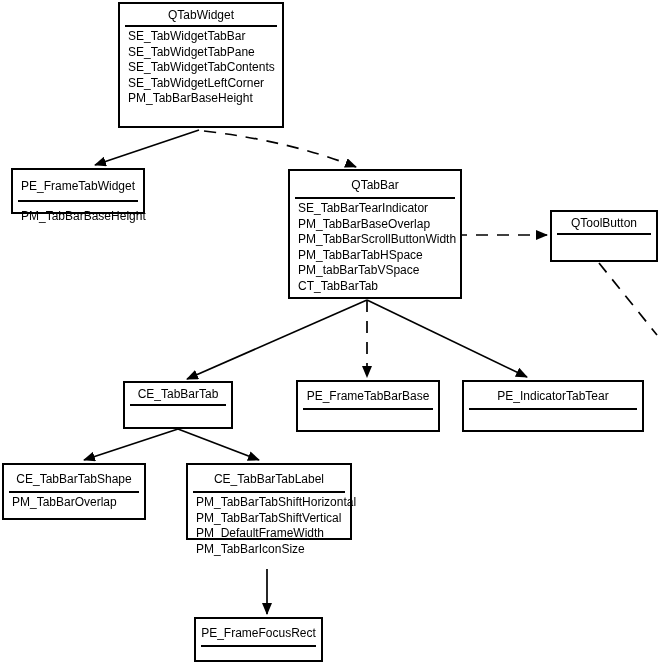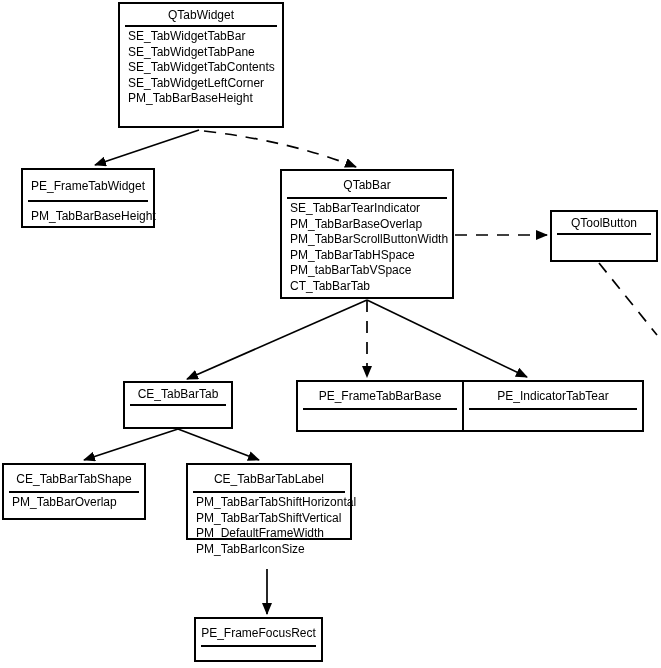--- a/index.html
+++ b/index.html
@@ -48,29 +48,29 @@
   <div class="node-sep"></div>
   <div class="node-items">
     <div class="node-item">SE_TabWidgetTabBar</div>
     <div class="node-item">SE_TabWidgetTabPane</div>
     <div class="node-item">SE_TabWidgetTabContents</div>
     <div class="node-item">SE_TabWidgetLeftCorner</div>
     <div class="node-item">PM_TabBarBaseHeight</div>
   </div>
 </div>
 
-<div class="node pad-c" style="left:21px;top:168px;width:134px;height:60px;">
+<div class="node pad-c" style="left:11px;top:168px;width:134px;height:46px;">
   <div class="node-title">PE_FrameTabWidget</div>
   <div class="node-sep"></div>
   <div class="node-items">
     <div class="node-item">PM_TabBarBaseHeight</div>
   </div>
 </div>
 
-<div class="node pad-b" style="left:280px;top:169px;width:174px;height:130px;">
+<div class="node pad-b" style="left:288px;top:169px;width:174px;height:130px;">
   <div class="node-title">QTabBar</div>
   <div class="node-sep"></div>
   <div class="node-items">
     <div class="node-item">SE_TabBarTearIndicator</div>
     <div class="node-item">PM_TabBarBaseOverlap</div>
     <div class="node-item">PM_TabBarScrollButtonWidth</div>
     <div class="node-item">PM_TabBarTabHSpace</div>
     <div class="node-item">PM_tabBarTabVSpace</div>
     <div class="node-item">CT_TabBarTab</div>
   </div>
@@ -79,21 +79,21 @@
 <div class="node pad-a" style="left:550px;top:210px;width:108px;height:52px;">
   <div class="node-title">QToolButton</div>
   <div class="node-sep"></div>
 </div>
 
 <div class="node pad-a" style="left:123px;top:381px;width:110px;height:48px;">
   <div class="node-title">CE_TabBarTab</div>
   <div class="node-sep"></div>
 </div>
 
-<div class="node pad-b" style="left:296px;top:380px;width:168px;height:52px;">
+<div class="node pad-b" style="left:296px;top:380px;width:144px;height:52px;">
   <div class="node-title">PE_FrameTabBarBase</div>
   <div class="node-sep"></div>
 </div>
 
 <div class="node pad-b" style="left:462px;top:380px;width:182px;height:52px;">
   <div class="node-title">PE_IndicatorTabTear</div>
   <div class="node-sep"></div>
 </div>
 
 <div class="node pad-b" style="left:2px;top:463px;width:144px;height:57px;">

